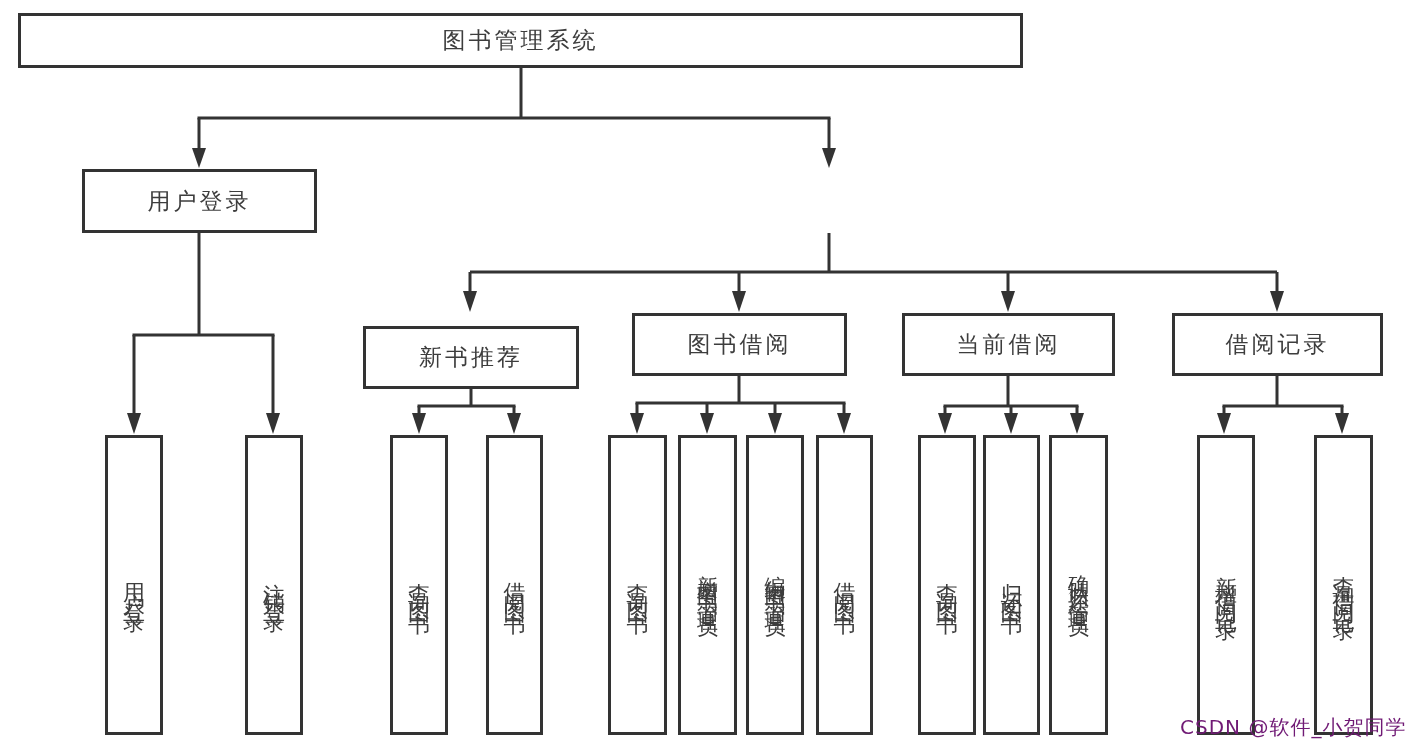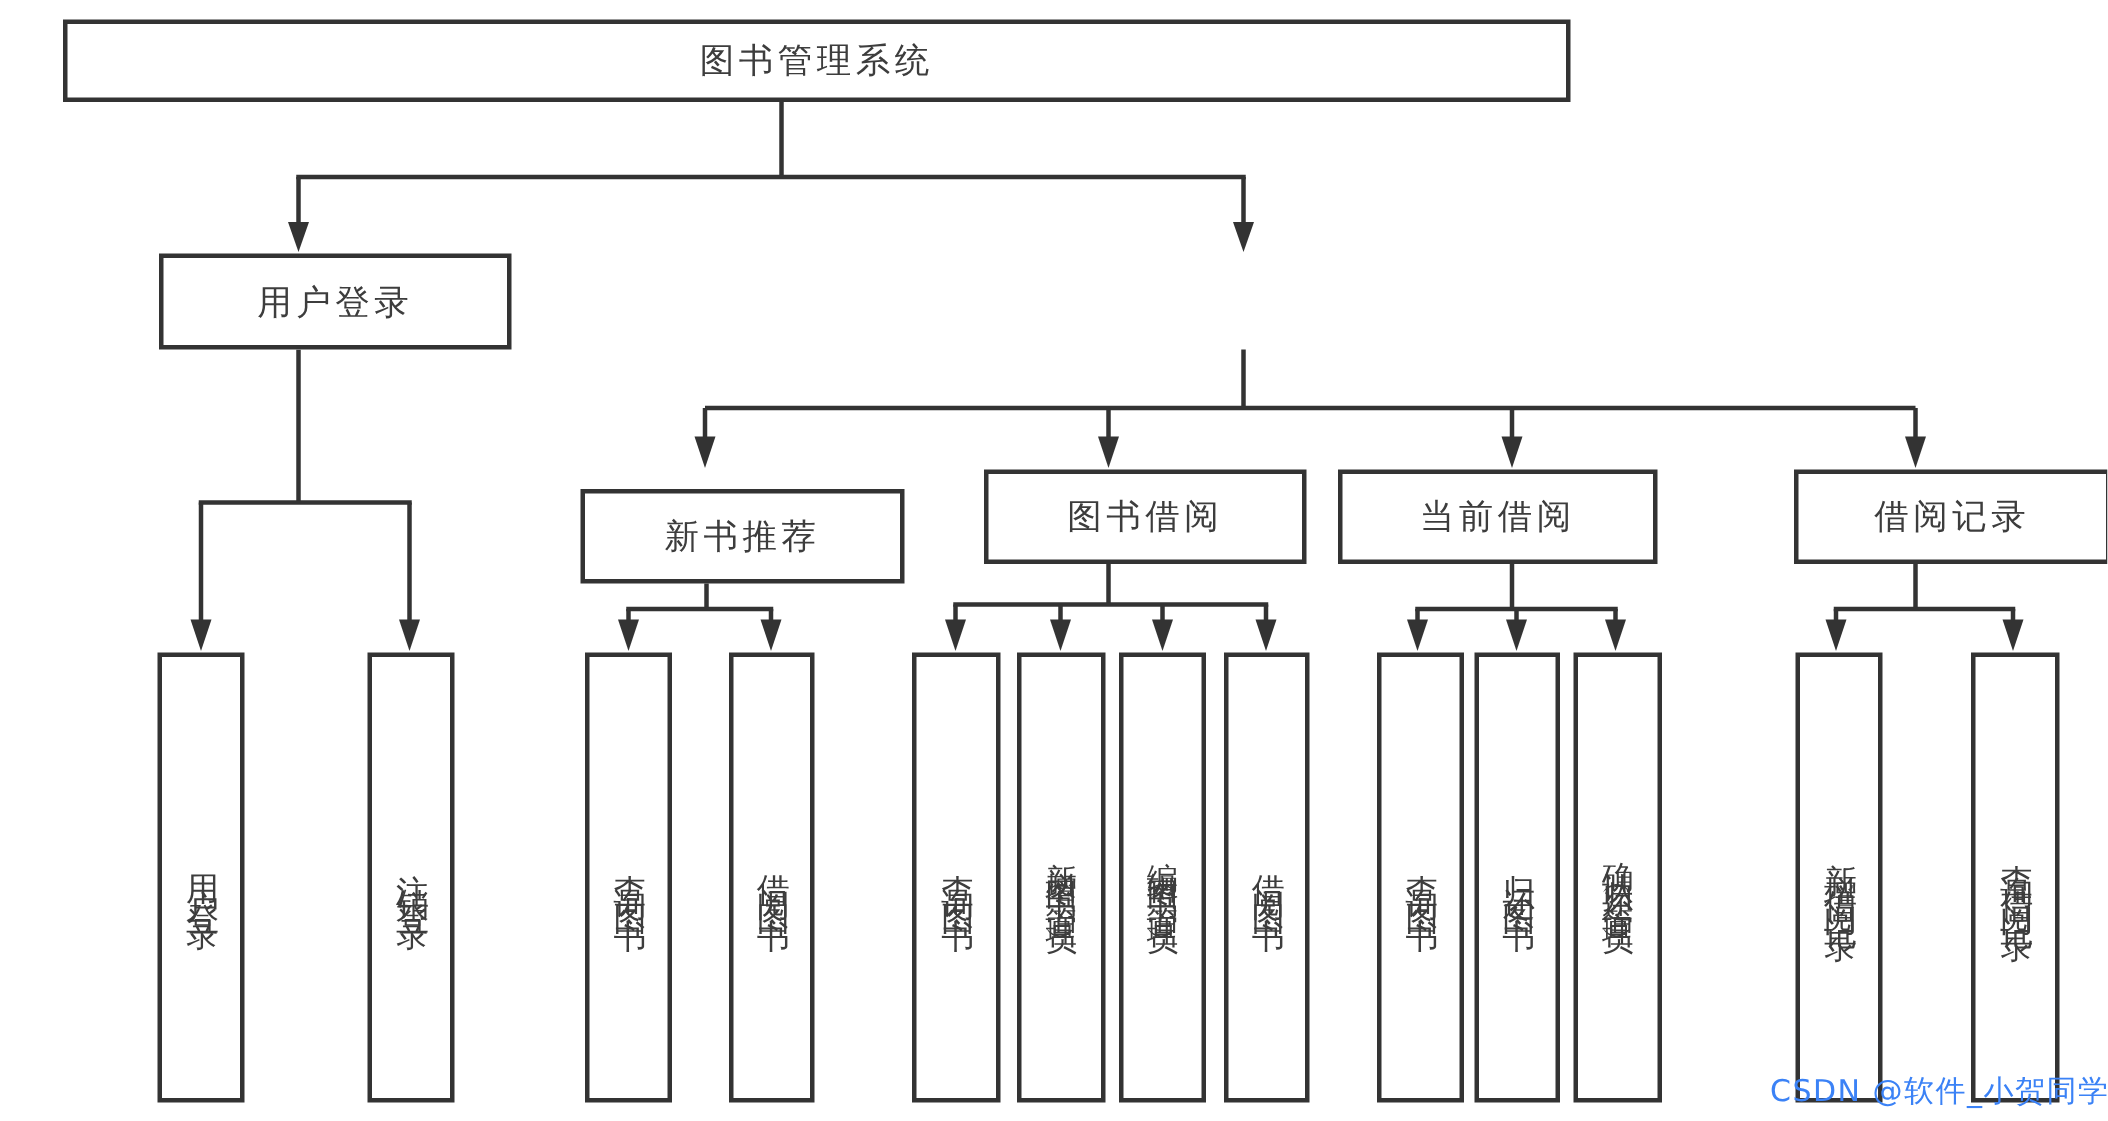--- a/index.html
+++ b/index.html
@@ -26,21 +26,20 @@
     box-sizing: border-box;
     border: 3px solid #333333;
     background: #ffffff;
     display: flex;
     align-items: center;
     justify-content: center;
     font-size: 23px;
     letter-spacing: 3px;
     color: #3d3d3d;
     white-space: nowrap;
-    margin-left: 24px;
   }
   .leaf {
     position: absolute;
     box-sizing: border-box;
     top: 435px;
     height: 300px;
     border: 3px solid #333333;
     background: #ffffff;
     display: flex;
     align-items: center;
@@ -60,21 +59,21 @@
   }
   .leaf.medium .vtext {
     letter-spacing: 9px;
   }
   .watermark {
     position: absolute;
     left: 1180px;
     top: 714px;
     font-size: 20px;
     letter-spacing: 1px;
-    color: #3b82f6;
+    color: #701a75;
     z-index: 10;
     white-space: nowrap;
   }
 </style>
 </head>
 <body>
 
 <div class="canvas">
 
   <svg class="connectors" viewBox="0 0 1405 747" xmlns="http://www.w3.org/2000/svg">
@@ -145,21 +144,21 @@
       <polygon points="1335,413 1349,413 1342,434"></polygon>
     </g>
   </svg>
 
   <div class="node" style="left:18px; top:13px; width:1005px; height:55px;">图书管理系统</div>
 
   <div class="node" style="left:82px; top:169px; width:235px; height:64px;">用户登录</div>
 
   <div class="node" style="left:363px; top:326px; width:216px; height:63px;">新书推荐</div>
   <div class="node" style="left:632px; top:313px; width:215px; height:63px;font-family:Liberation Mono, monospace;">图书借阅</div>
-  <div class="node" style="left:868px; top:313px; width:213px; height:63px;">当前借阅</div>
+  <div class="node" style="left:902px; top:313px; width:213px; height:63px;">当前借阅</div>
   <div class="node" style="left:1172px; top:313px; width:211px; height:63px;">借阅记录</div>
 
   <div class="leaf" style="left:105px; width:58px;">
     <span class="vtext">用户登录</span>
   </div>
   <div class="leaf" style="left:245px; width:58px;">
     <span class="vtext">注销登录</span>
   </div>
 
   <div class="leaf" style="left:390px; width:58px;">

